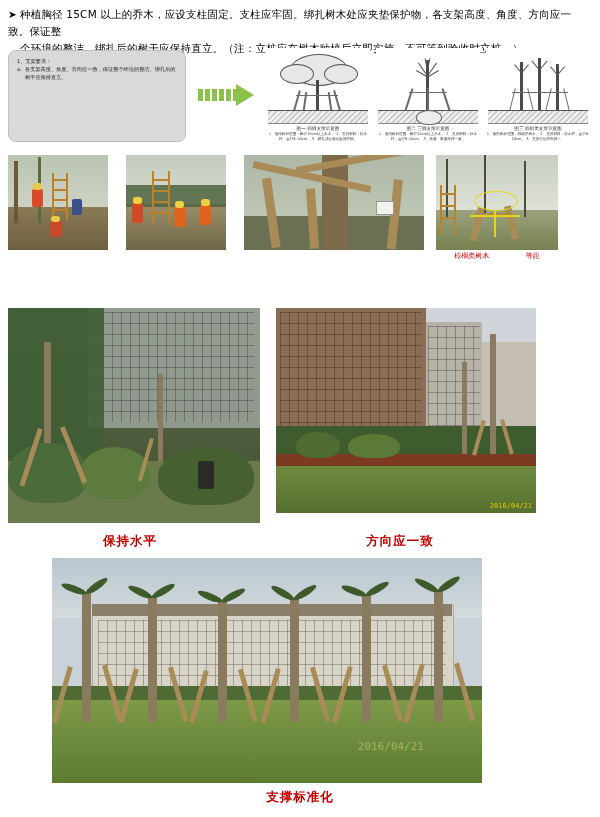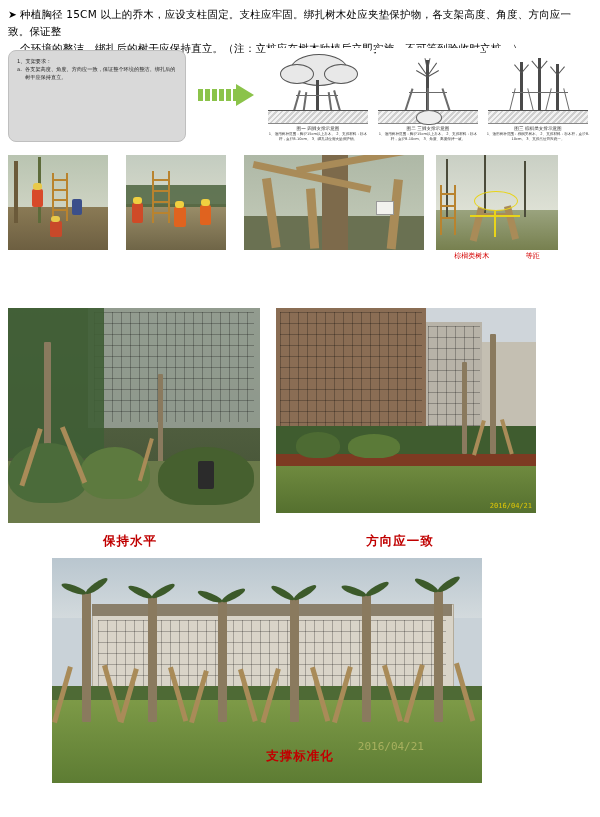--- a/index.html
+++ b/index.html
@@ -246,21 +246,21 @@
   .caption-red {
     position: absolute;
     color: #c00000;
     font-size: 12.5px;
     font-weight: bold;
     letter-spacing: 1px;
     text-align: center;
   }
   .cap1 { left: 60px;  top: 533px; width: 140px; }
   .cap2 { left: 330px; top: 533px; width: 140px; }
-  .cap3 { left: 190px; top: 748px; width: 220px; font-family: Liberation Serif, serif; }
+  .cap3 { left: 190px; top: 789px; width: 220px; font-family: Liberation Serif, serif; }
 
   .datestamp {
     position: absolute;
     right: 4px;
     bottom: 3px;
     color: #f0d000;
     font-size: 7px;
     font-family: "DejaVu Sans Mono", monospace;
     opacity: .9;
   }

